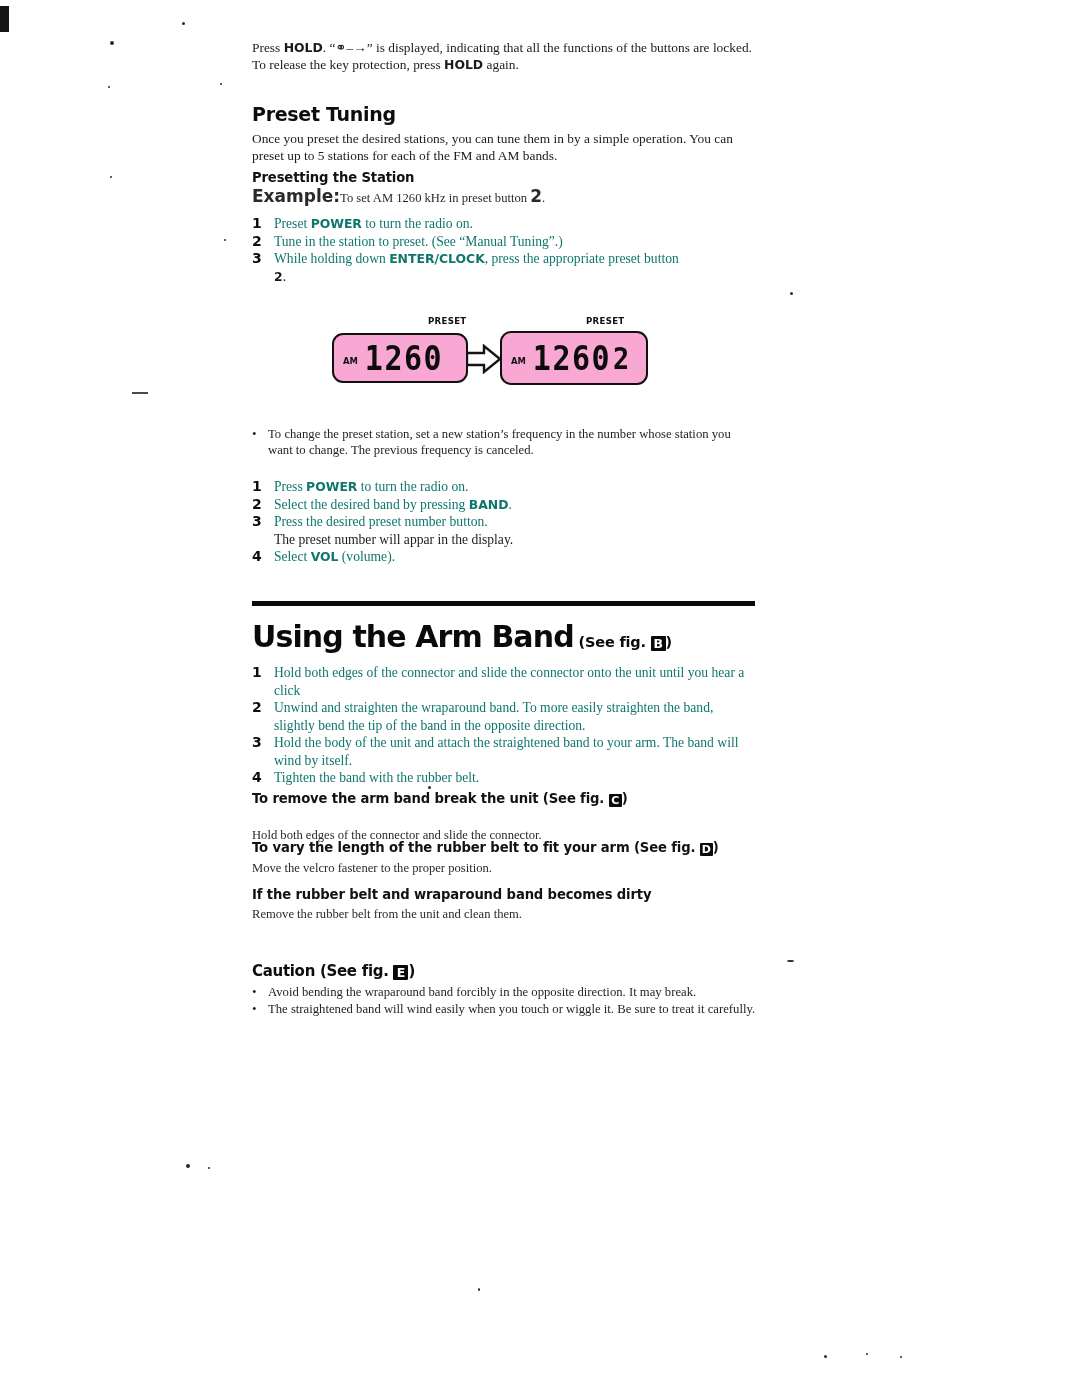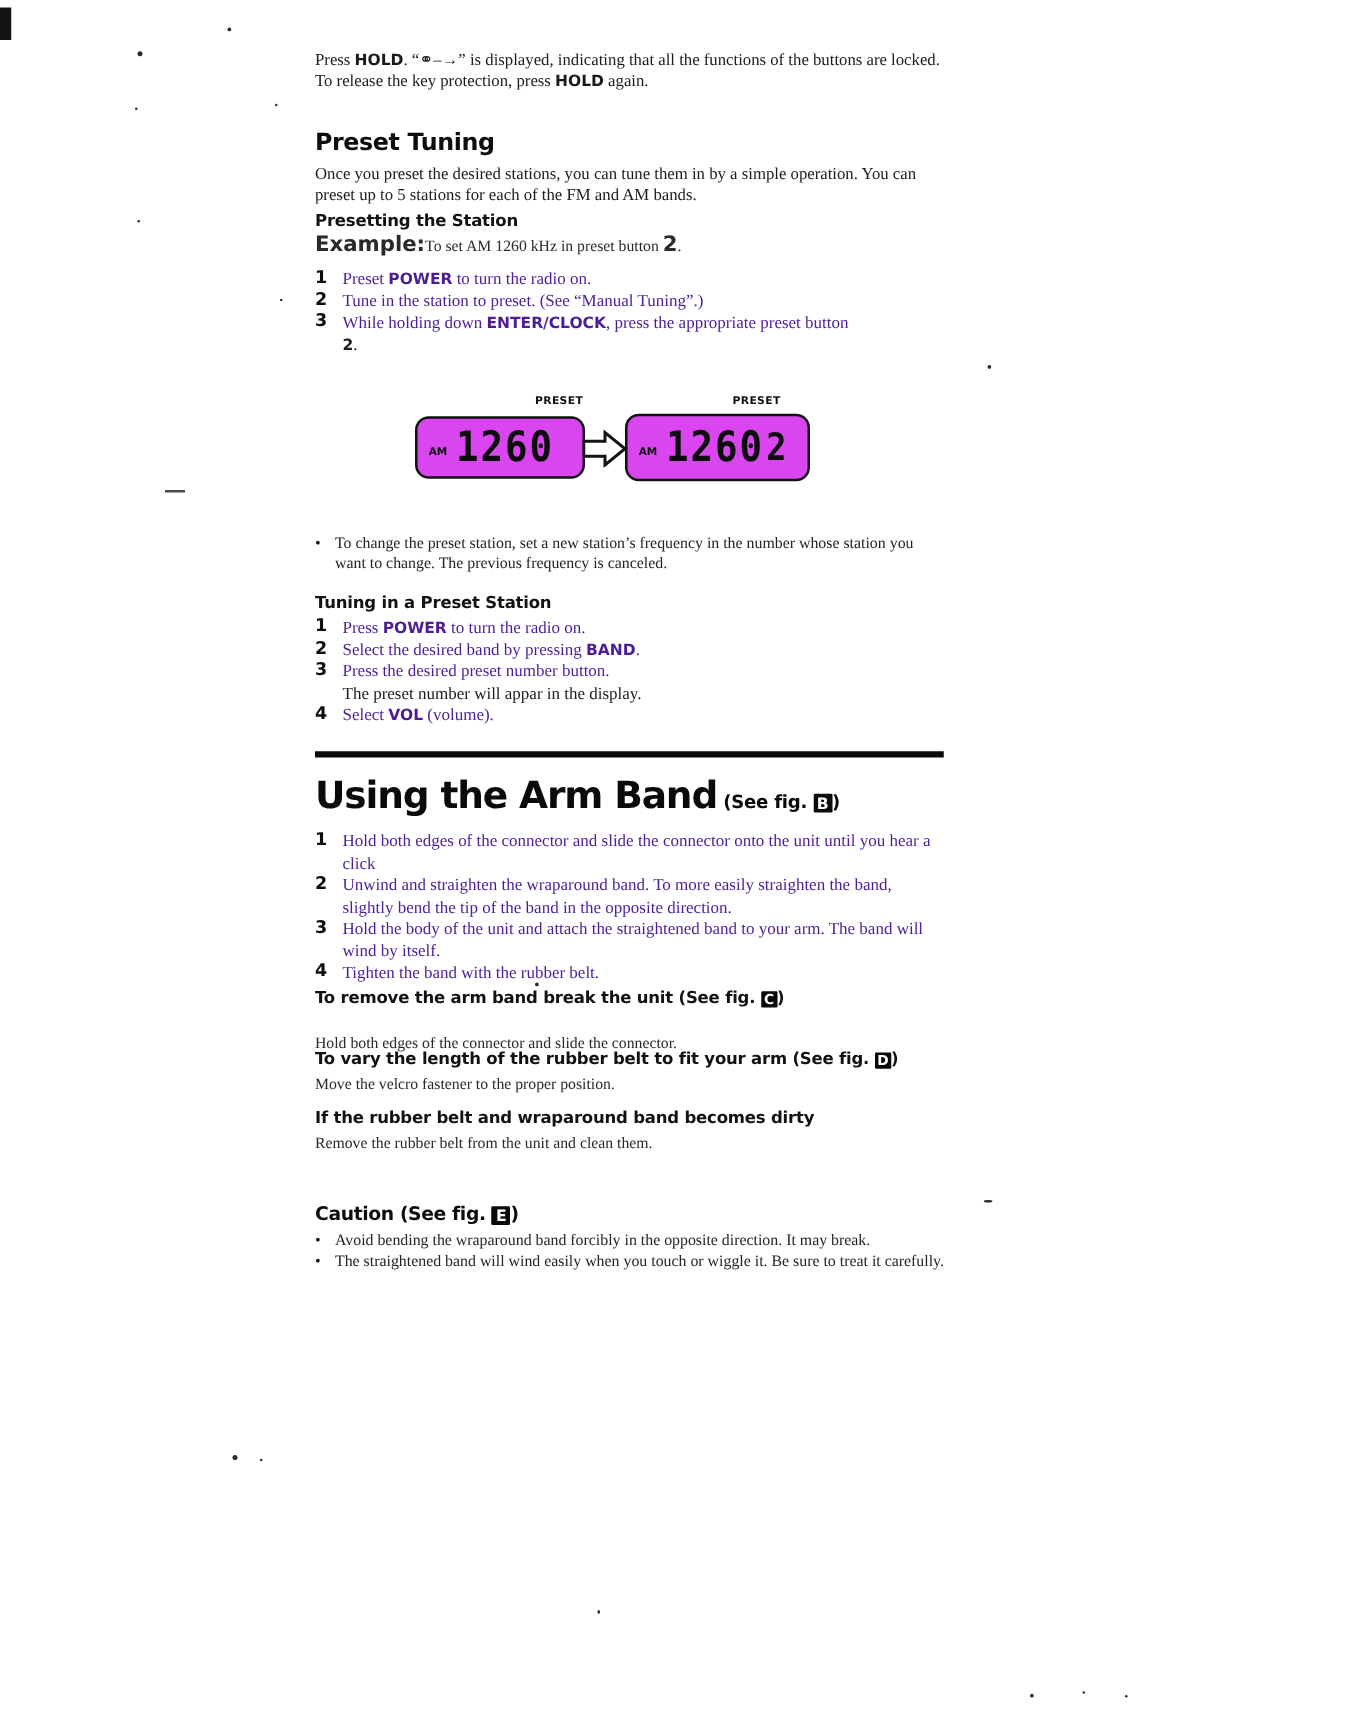--- a/index.html
+++ b/index.html
@@ -111,21 +111,21 @@
     width: 22px;
     flex: 0 0 22px;
     line-height: 17.5px;
     color: #0d0d0d;
   }
   .step-body {
     flex: 1 1 auto;
     font-family: "Liberation Serif", serif;
     font-size: 13.6px;
     line-height: 17.5px;
-    color: #4c1d95;
+    color: #0f766e;
   }
   .step-extra {
     margin-left: 22px;
     font-family: "Liberation Serif", serif;
     font-size: 13.6px;
     line-height: 17.5px;
     color: #1b1b1b;
   }
 
   
@@ -196,21 +196,21 @@
     font-family: "DejaVu Sans", sans-serif;
     font-weight: bold;
     font-size: 8.6px;
     letter-spacing: 0.3px;
     color: #111;
   }
   .lcd {
     position: absolute;
     border: 2.6px solid #111;
     border-radius: 11px;
-    background: #d946ef;
+    background: #f9a8d4;
     display: flex;
     align-items: center;
     box-sizing: border-box;
   }
   .lcd-am {
     font-family: "DejaVu Sans", sans-serif;
     font-weight: bold;
     font-size: 8.4px;
     margin-left: 9px;
     margin-top: 6px;
@@ -324,21 +324,20 @@
   </div>
 
   <div class="col" style="top:426px;">
     <div class="bullet">
       <div class="bullet-dot">•</div>
       <div class="bullet-body" style="width:444px;">To change the preset station, set a new station’s frequency in the number whose station you want to change.  The previous frequency is canceled.</div>
     </div>
   </div>
 
   <div class="col" style="top:475px;">
-    <div class="h-bold">Tuning in a Preset Station</div>
     <div class="steps" style="margin-top:3px;">
       <div class="step">
         <div class="step-num">1</div>
         <div class="step-body">
           <span>Press </span><span class="bld">POWER</span><span> to turn the radio on.</span>
         </div>
       </div>
       <div class="step">
         <div class="step-num">2</div>
         <div class="step-body">

